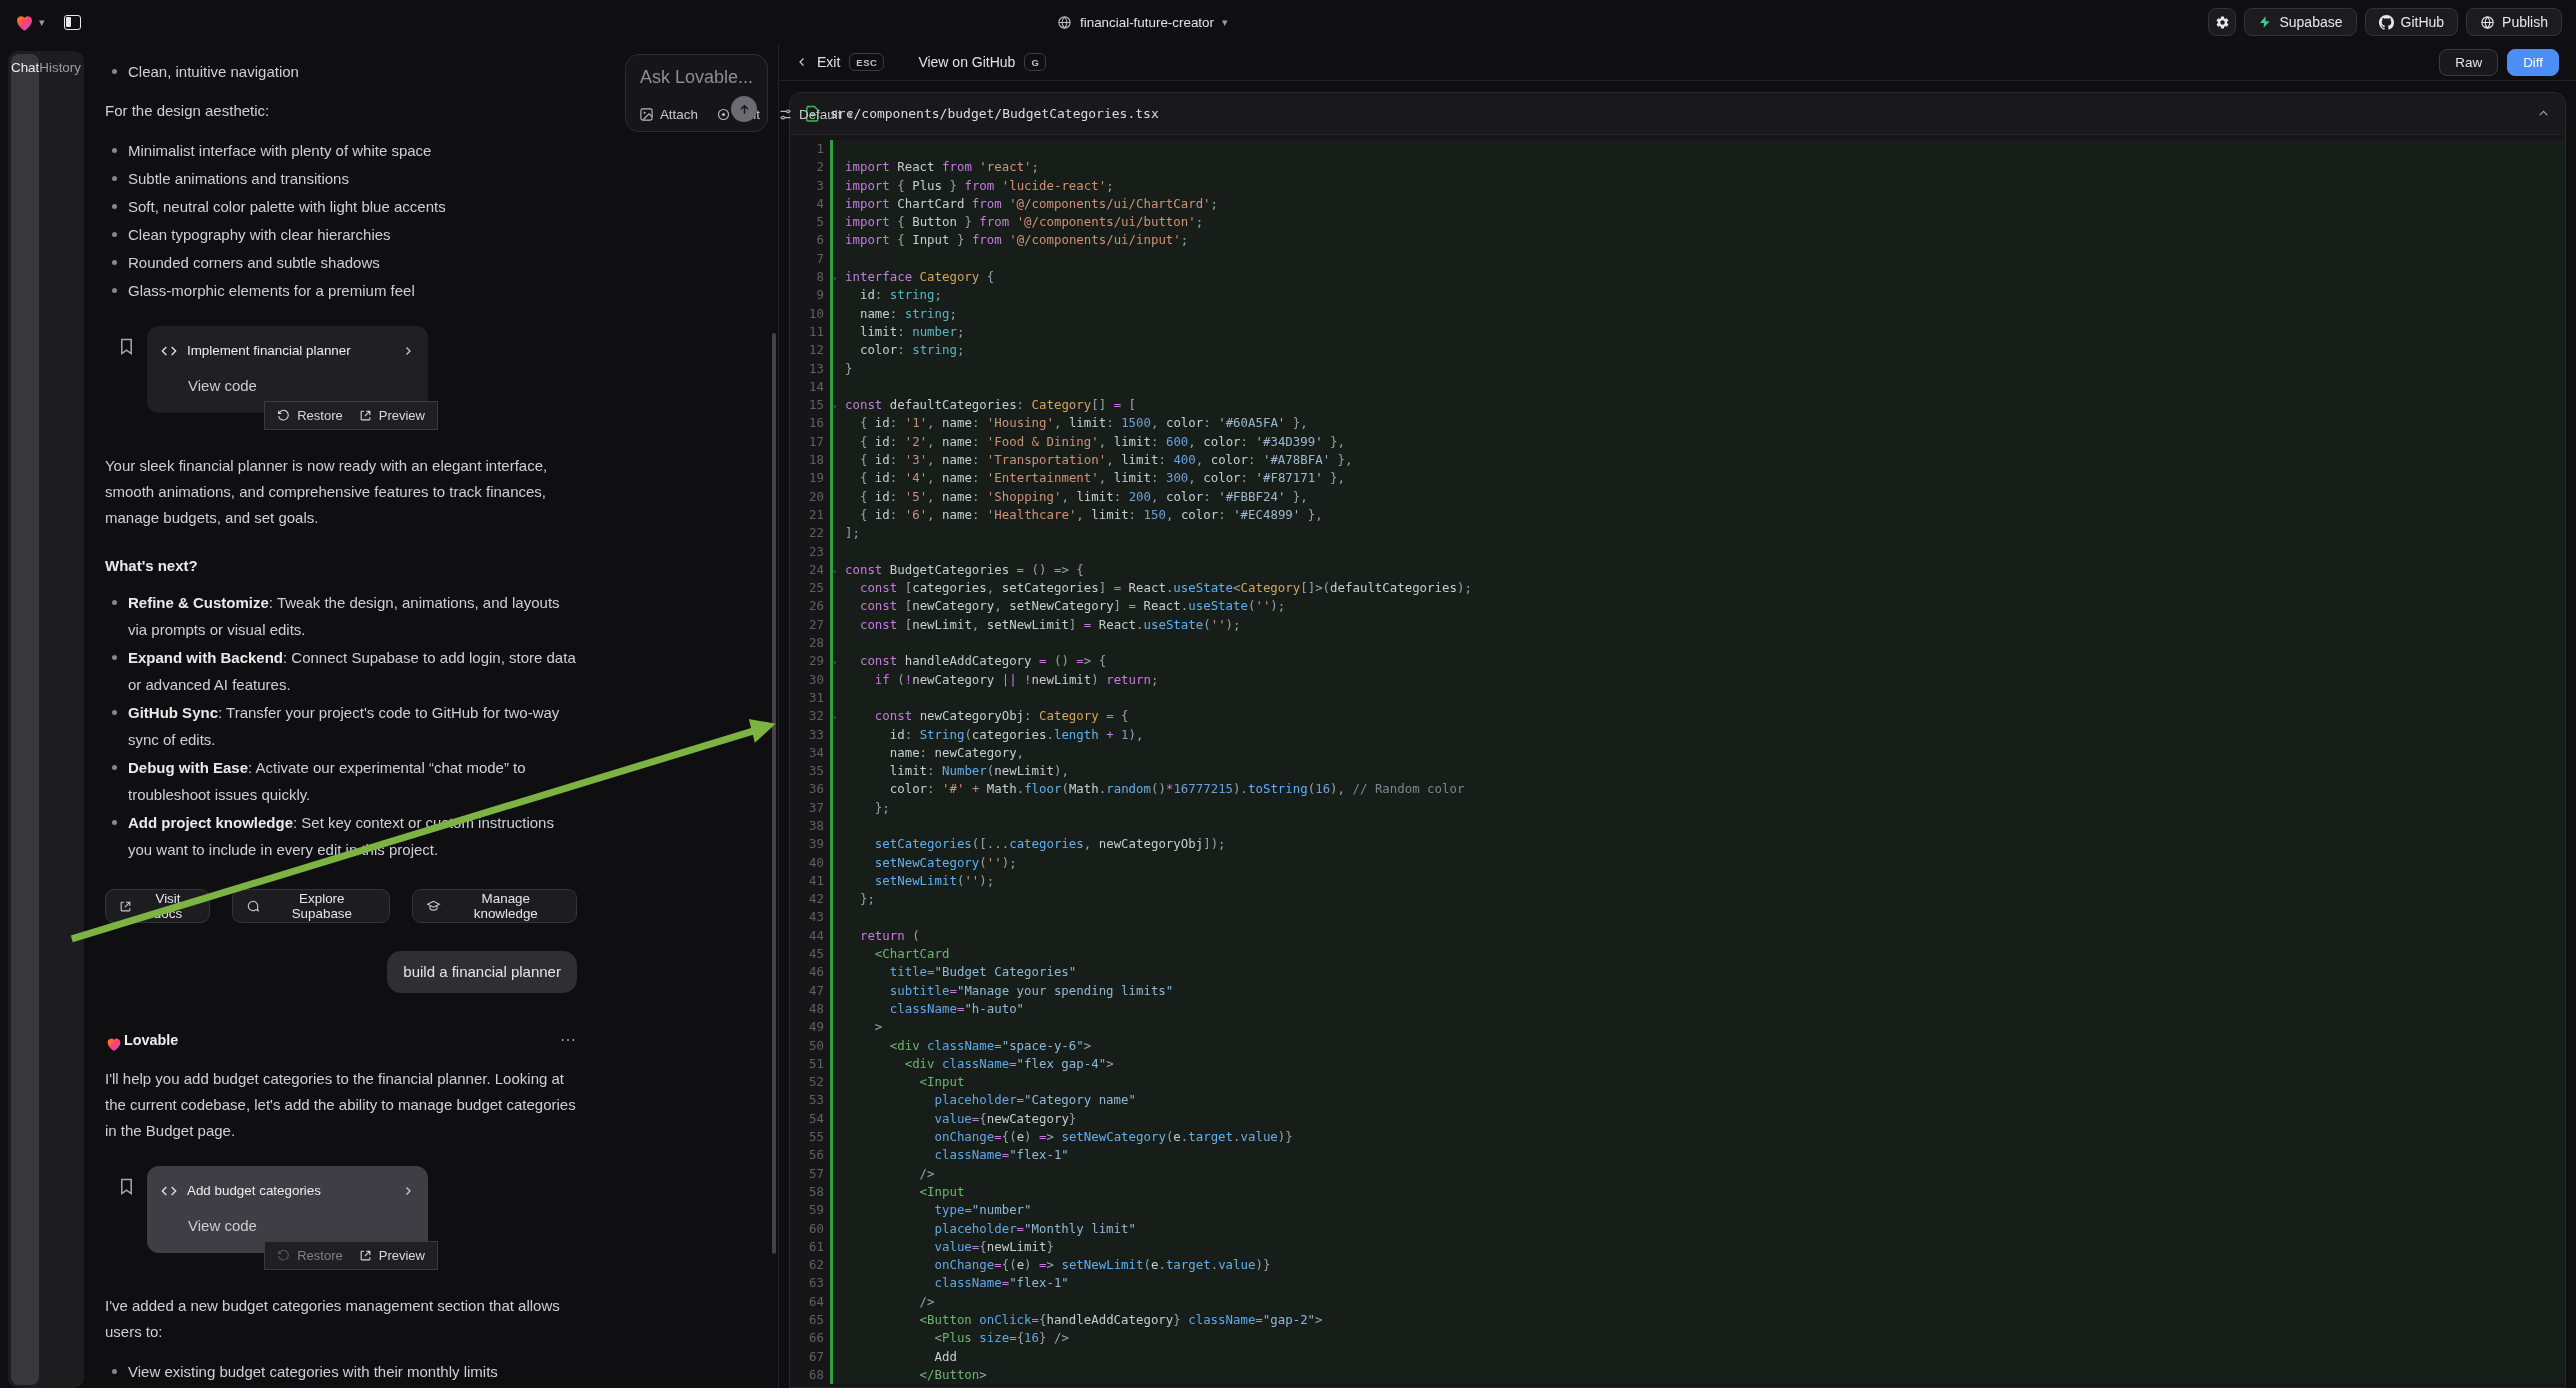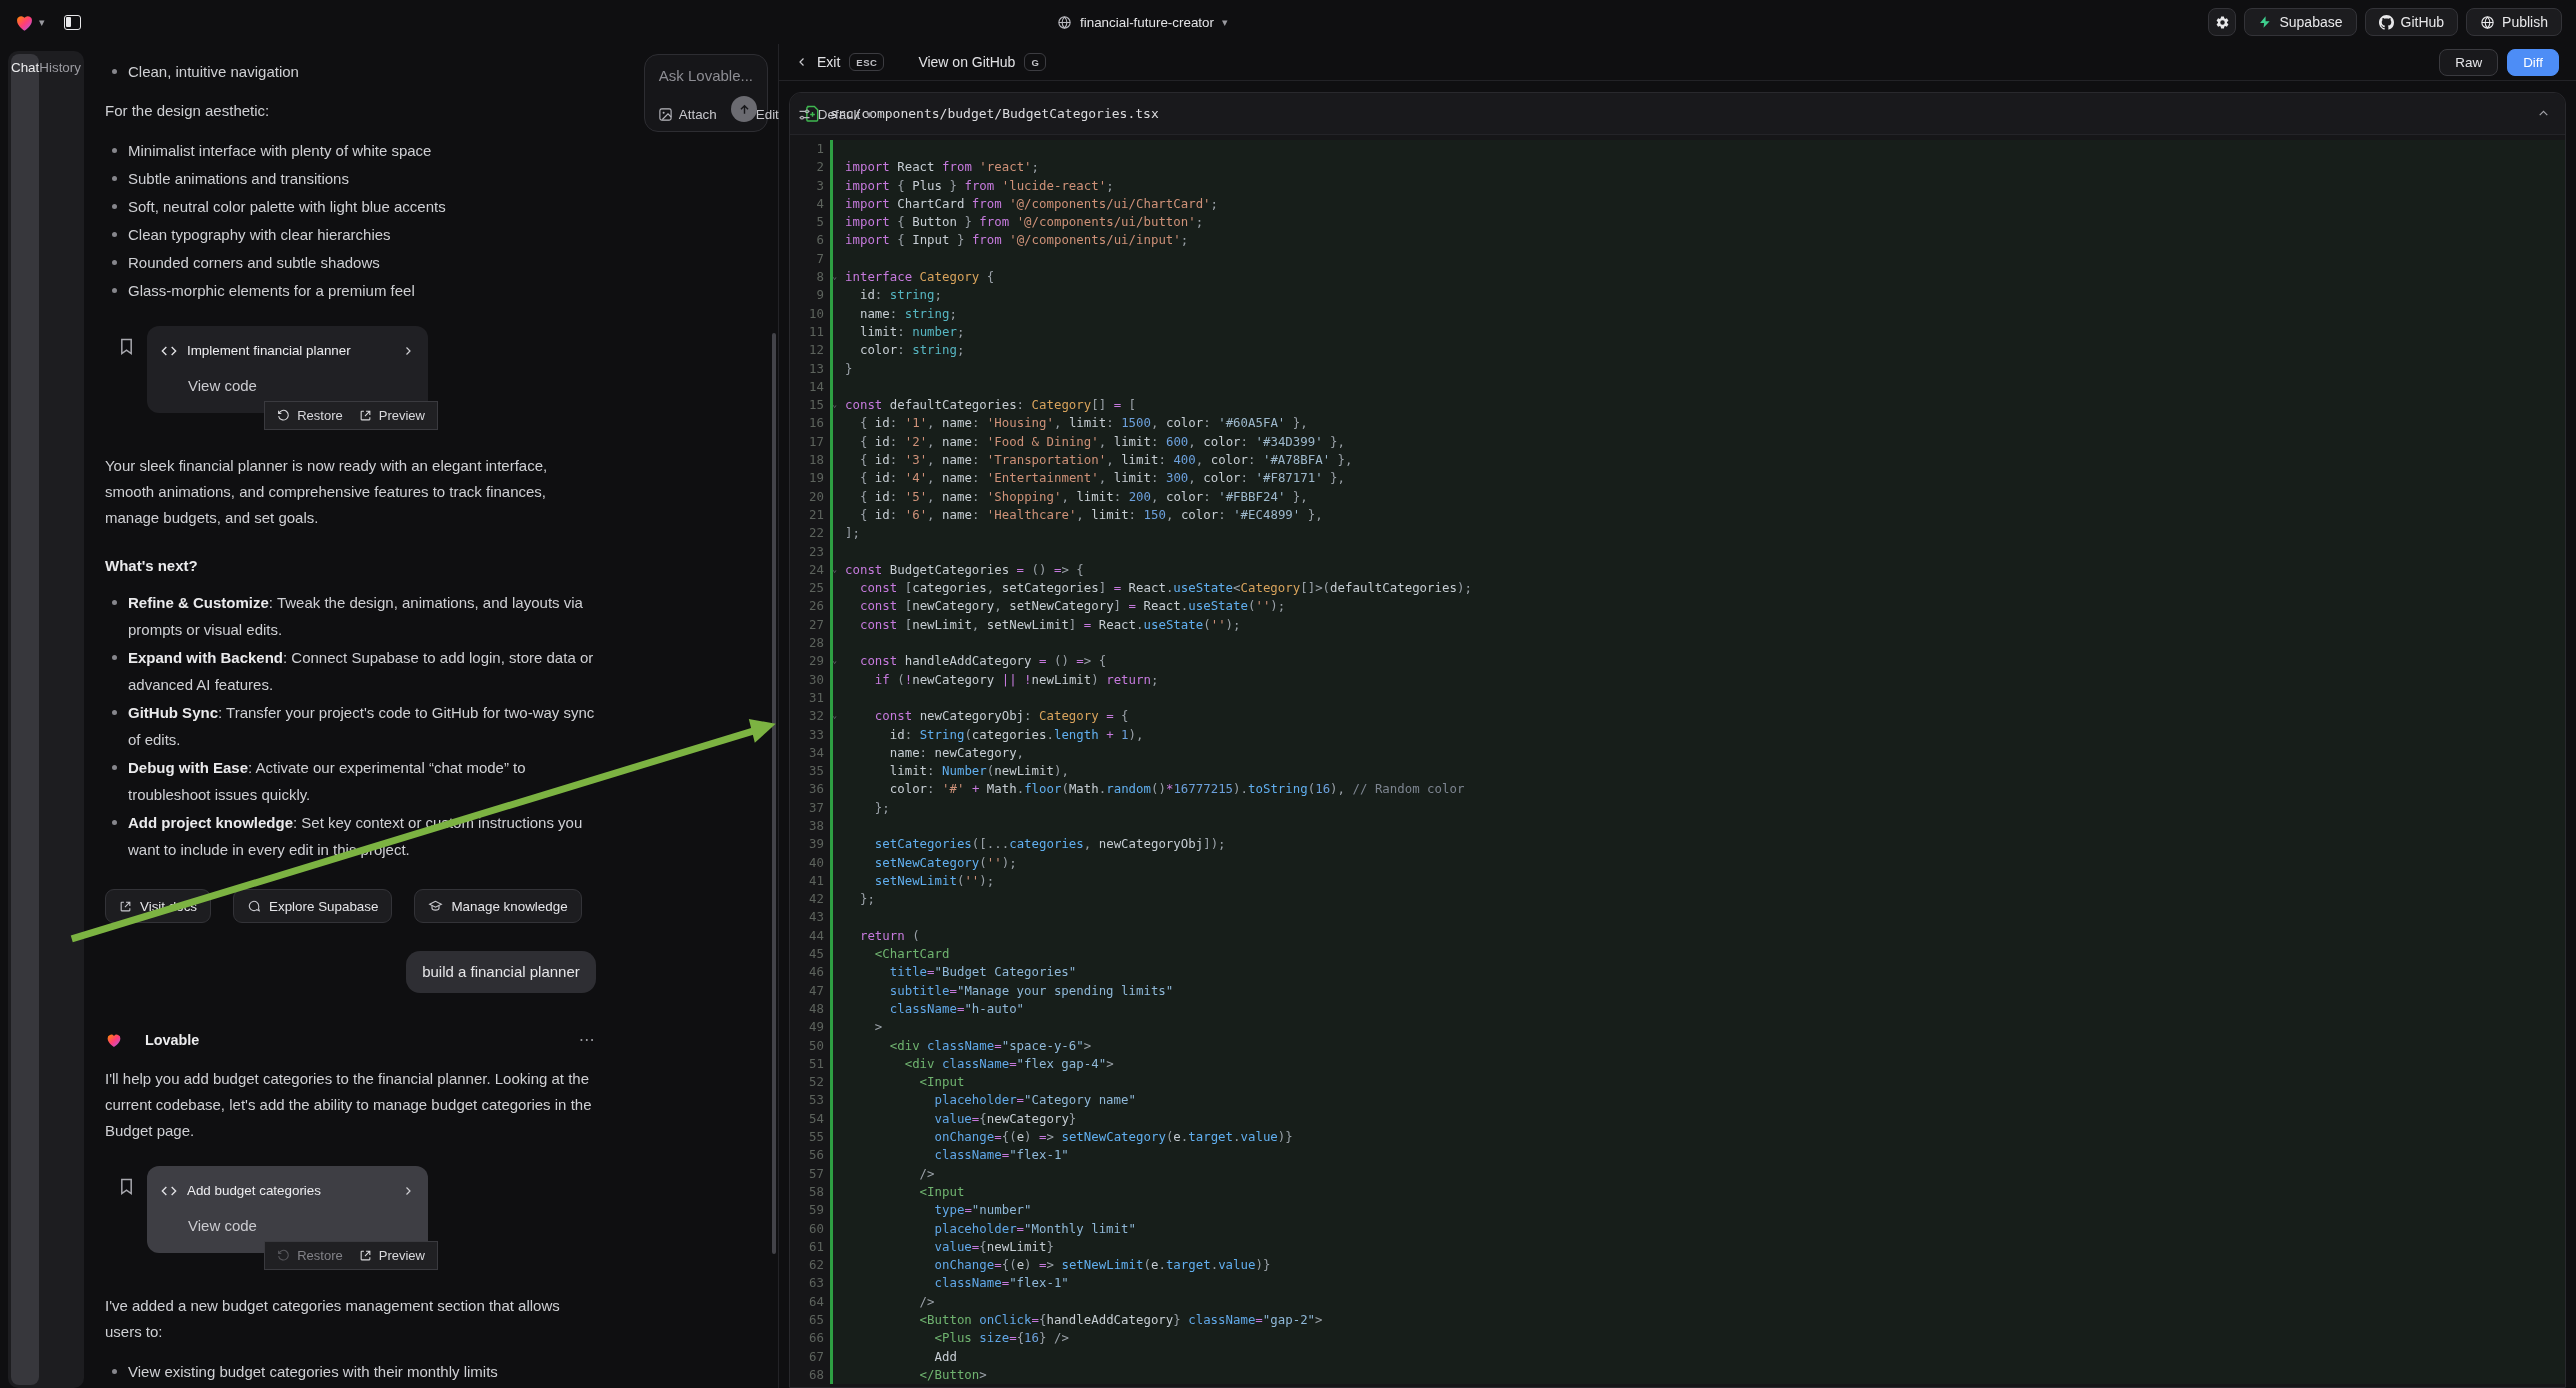--- a/index.html
+++ b/index.html
@@ -52,29 +52,29 @@
   .pbtn.dim { color:#828288; }
   .pbtn.dim svg { opacity:.55; }
 
   .actions { display:flex; gap:22px; margin:26px 0 6px 0; }
   .abtn { display:flex; align-items:center; gap:8px; height:34px; padding:0 13px; background:#1d1d20; border:1px solid #333338; border-radius:9px; color:#e6e6e9; font-size:13.4px; font-family:inherit; cursor:pointer; }
   .abtn svg { color:#c9c9ce; }
 
   .ububble-row { display:flex; justify-content:flex-end; margin:28px 0 30px 0; }
   .ububble { background:#2e2e33; border-radius:14px; padding:8px 16px; font-size:15px; color:#e5e5e8; max-width:518px; }
 
-  .bot-header { display:flex; align-items:center; gap:22px; margin:34px 0 8px 0; }
+  .bot-header { display:flex; align-items:flex-end; gap:1px; margin:34px 0 8px 0; }
   .bot-name { font-size:14.4px; color:#ececee; font-weight:600; }
   .bot-dots { margin-left:auto; color:#9a9aa0; font-size:16px; letter-spacing:1px; cursor:pointer; }
 
   .chat-scrollbar { position:absolute; right:2px; top:289px; width:4px; height:921px; border-radius:2px; background:#434349; }
 
   
   .composer { flex:none; margin:10px 10px 9px 10px; height:78px; background:#161619; border:1px solid #2d2d32; border-radius:14px; position:relative; padding:12px 14px; }
-  .composer-input { font-size:15px; color:#8d8d93; }
+  .composer-input { font-size:18px; color:#8d8d93; }
   .composer-foot { position:absolute; left:13px; bottom:9px; display:flex; align-items:center; gap:18px; }
   .cbtn { display:flex; align-items:center; gap:6px; background:none; border:none; color:#c7c7cc; font-size:13.4px; font-family:inherit; cursor:pointer; }
   .cbtn svg { color:#b9b9bf; }
   .send-btn { position:absolute; right:10px; bottom:9px; width:26px; height:26px; border-radius:50%; background:#6b6b71; border:none; display:flex; align-items:center; justify-content:center; color:#17171a; cursor:pointer; }
 
   
   .right-top { height:37px; flex:none; display:flex; align-items:center; padding:0 17px; border-bottom:1px solid #232327; }
   .rt-group { display:flex; align-items:center; gap:9px; }
   .rt-label { font-size:14px; color:#e2e2e5; cursor:pointer; }
   .kbd { font-size:9.5px; font-weight:700; color:#c2c2c7; border:1px solid #3c3c41; border-radius:6px; padding:2.5px 6px; letter-spacing:0.5px; }

